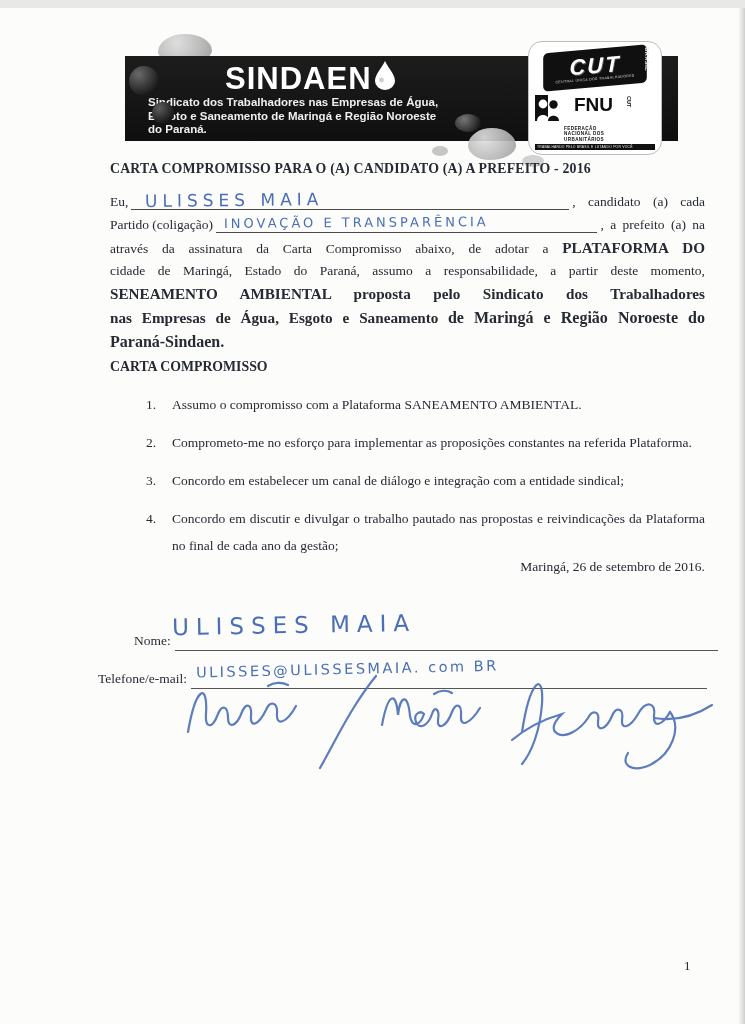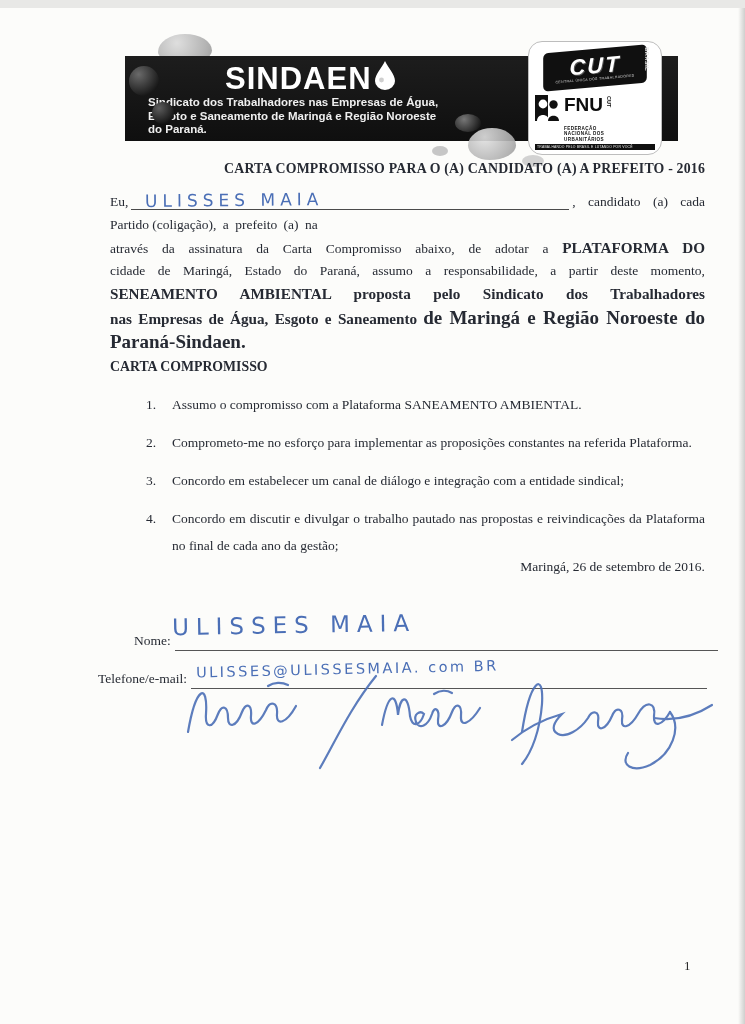--- a/index.html
+++ b/index.html
@@ -41,38 +41,38 @@
     padding:5px 6px;font-family:"Liberation Sans", sans-serif;}
   .cut-box{position:relative;width:104px;height:38px;margin:2px auto 0;
     background:#101010;border-radius:5px;transform:rotate(-5deg) skewX(-5deg);
     display:flex;flex-direction:column;align-items:center;justify-content:center;}
   .cut-word{color:#fff;font-weight:bold;font-style:italic;font-size:22px;letter-spacing:2px;line-height:22px;
     text-shadow:1px 1px 0 #555;}
   .cut-caption{color:#cfcfcf;font-size:3.6px;letter-spacing:.3px;white-space:nowrap;}
   .cut-brasil{position:absolute;right:-3px;top:3px;color:#e8e8e8;font-size:5.5px;font-weight:bold;
     writing-mode:vertical-rl;letter-spacing:.5px;}
   .fnu-box{margin-top:8px;}
-  .fnu-row{display:flex;align-items:flex-start;gap:3px;}
+  .fnu-row{display:flex;align-items:flex-start;gap:13px;}
   .fnu-name{font-weight:bold;font-size:19px;line-height:19px;color:#0d0d0d;letter-spacing:0;}
   .fnu-cut{font-size:5.5px;font-weight:bold;writing-mode:vertical-rl;color:#0d0d0d;margin-top:1px;}
   .fnu-lines{margin:1px 0 0 29px;font-size:4.6px;font-weight:bold;color:#101010;line-height:5.4px;letter-spacing:.4px;}
   .fnu-tagline{margin:2px 0 0 0;background:#101010;color:#eee;font-size:3.4px;letter-spacing:.2px;
     padding:1px 2px;white-space:nowrap;}
 
   
-  .doc-title{position:absolute;left:110px;top:153px;width:595px;text-align:right;
+  .doc-title{position:absolute;left:110px;top:153px;width:595px;text-align:left;
     font-weight:bold;font-size:13.8px;letter-spacing:.2px;}
 
   .intro{position:absolute;left:110px;top:182px;width:595px;font-size:13.5px;}
   .pline{height:23px;line-height:23px;white-space:nowrap;}
   .jline{text-align:justify;text-align-last:justify;}
   .flexline{display:flex;align-items:flex-end;}
   .fill-line{flex:1;border-bottom:1px solid #4a4a4a;position:relative;margin:0 3px 3px 3px;height:18px;}
   .b-big{font-weight:bold;font-size:15.2px;}
-  .b-sm{font-weight:bold;font-size:19px;}
+  .b-sm{font-weight:bold;font-size:16px;}
 
   .hand{font-family:"DejaVu Sans", sans-serif;color:#4b6fb6;}
   .hand-l1{position:absolute;left:14px;bottom:-3px;font-size:17px;letter-spacing:5px;
     transform:rotate(-.6deg);white-space:nowrap;}
   .hand-l2{position:absolute;left:8px;bottom:-2px;font-size:13px;letter-spacing:3px;
     transform:rotate(-.4deg);white-space:nowrap;}
 
   .section-heading{position:absolute;left:110px;top:351px;font-weight:bold;font-size:13.8px;}
 
   .list{position:absolute;left:146px;top:383px;width:559px;font-size:13.5px;}
@@ -162,20 +162,23 @@
   <div class="intro">
     <div class="pline flexline">
       <span>Eu,</span>
       <span class="fill-line">
         <span class="hand hand-l1">ULISSES MAIA</span>
       </span>
       <span style="word-spacing:9px">, candidato (a) cada</span>
     </div>
     <div class="pline flexline">
       <span>Partido (coligação)</span>
+      <span class="fill-line">
+        <span class="hand hand-l2">INOVAÇÃO E TRANSPARÊNCIA</span>
+      </span>
       <span style="word-spacing:3px">, a prefeito (a) na</span>
     </div>
     <div class="pline jline">
       <span>através da assinatura da Carta Compromisso abaixo, de adotar a</span>
       <span class="b-big">PLATAFORMA DO</span>
     </div>
     <div class="pline jline">cidade de Maringá, Estado do Paraná, assumo a responsabilidade, a partir deste momento,</div>
     <div class="pline jline b-big" style="height:24px;line-height:24px">SENEAMENTO AMBIENTAL proposta pelo Sindicato dos Trabalhadores</div>
     <div class="pline jline" style="height:24px;line-height:24px">
       <span class="b-big">nas Empresas de Água, Esgoto e Saneamento</span>

